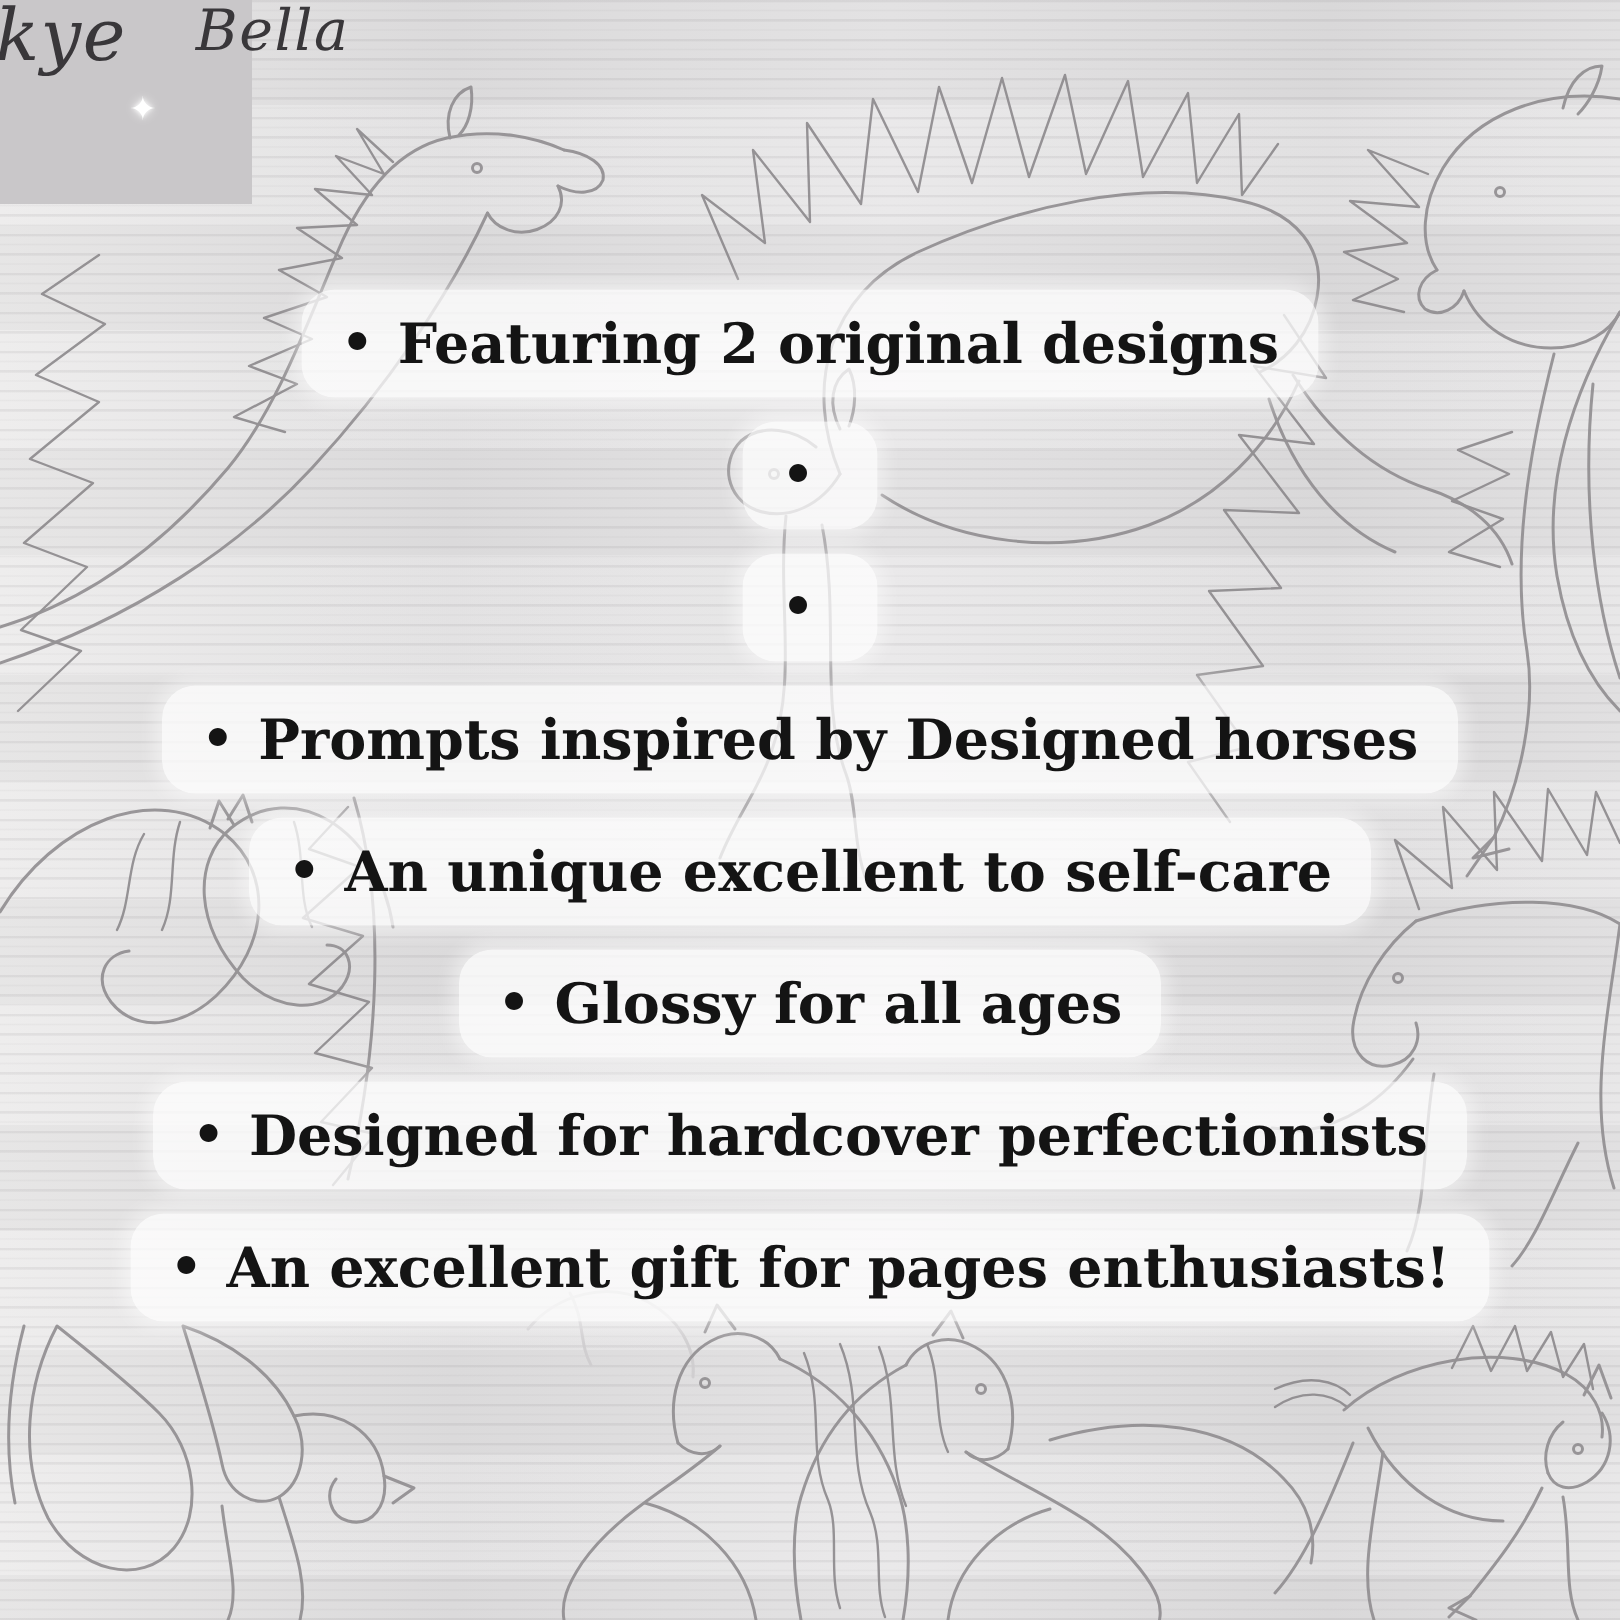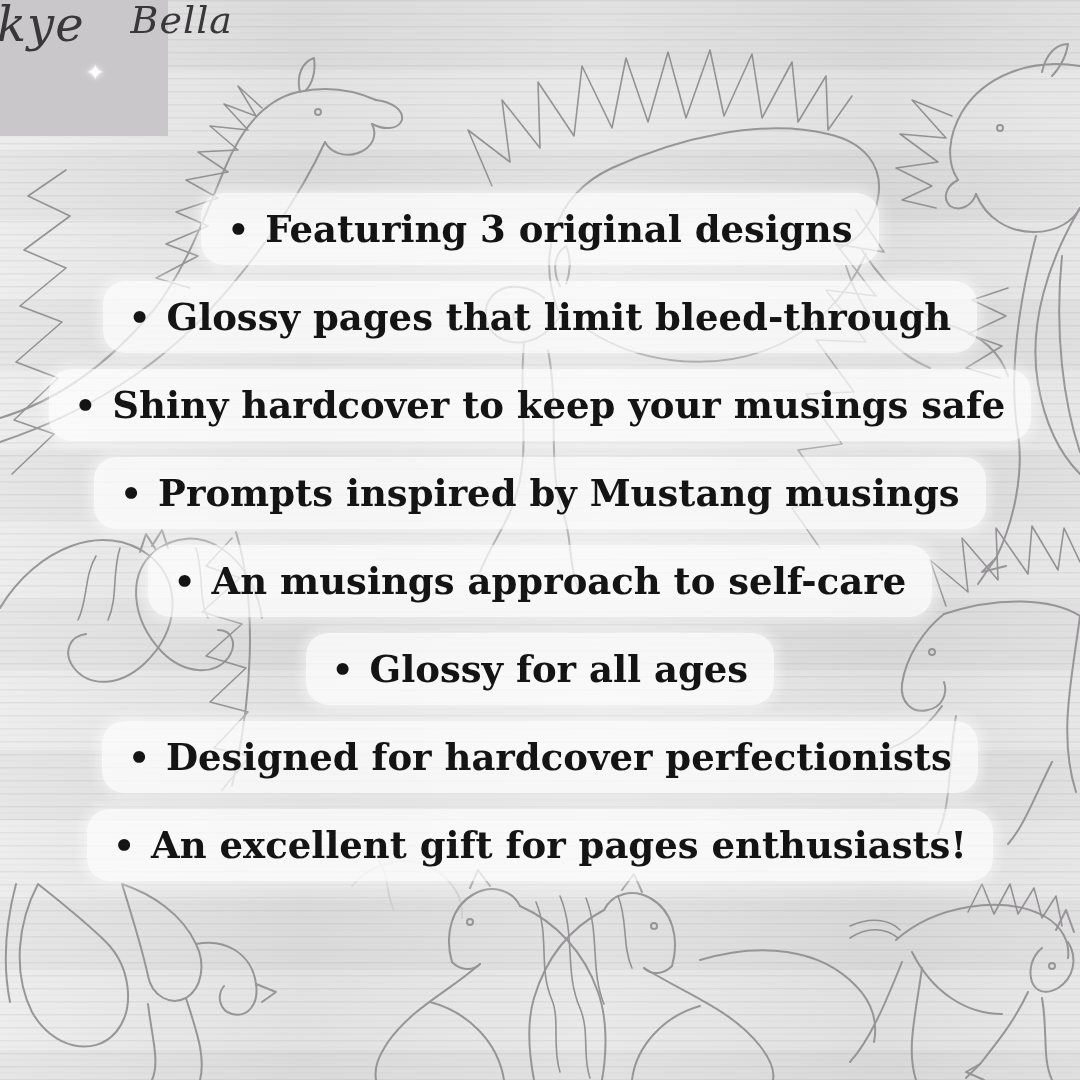--- a/index.html
+++ b/index.html
@@ -191,37 +191,35 @@
 
   <div class="logo">
     <span class="l1">Skye</span>
     <span class="l2">Bella</span>
     <span class="sparkle">✦</span>
   </div>
 
   <ul class="bullets">
     <li class="pill">
       <span class="dot">•</span>
-      <span>Featuring 3 original designs</span>
-    </li>
-    <li class="pill">
-      <span class="dot">•</span>
-      <span>Glossy pages that limit bleed-through</span>
-    </li>
-    <li class="pill">
-      <span class="dot">•</span>
-      <span>Shiny hardcover to keep your musings safe</span>
-    </li>
-    <li class="pill">
-      <span class="dot">•</span>
-      <span>Prompts inspired by Mustang musings</span>
-    </li>
-    <li class="pill">
-      <span class="dot">•</span>
-      <span>An musings approach to self-care</span>
+      <span>Featuring 2 original designs</span>
+    </li>
+    <li class="pill">
+      <span class="dot">•</span>
+    </li>
+    <li class="pill">
+      <span class="dot">•</span>
+    </li>
+    <li class="pill">
+      <span class="dot">•</span>
+      <span>Prompts inspired by Designed horses</span>
+    </li>
+    <li class="pill">
+      <span class="dot">•</span>
+      <span>An unique excellent to self-care</span>
     </li>
     <li class="pill">
       <span class="dot">•</span>
       <span>Glossy for all ages</span>
     </li>
     <li class="pill">
       <span class="dot">•</span>
       <span>Designed for hardcover perfectionists</span>
     </li>
     <li class="pill">

